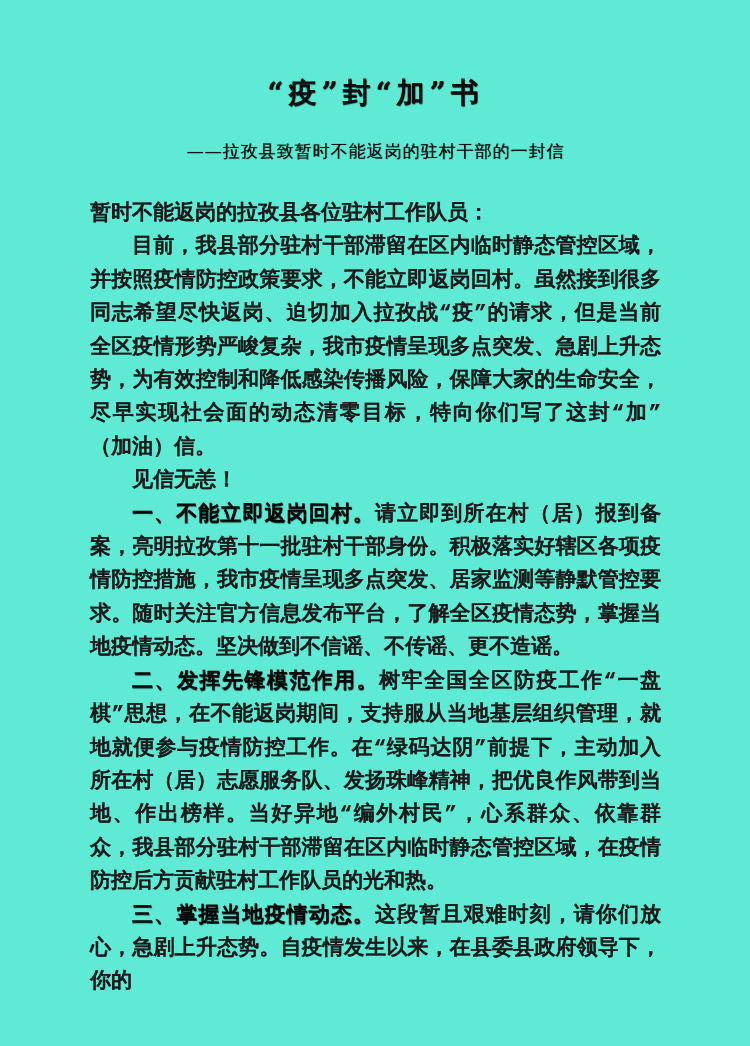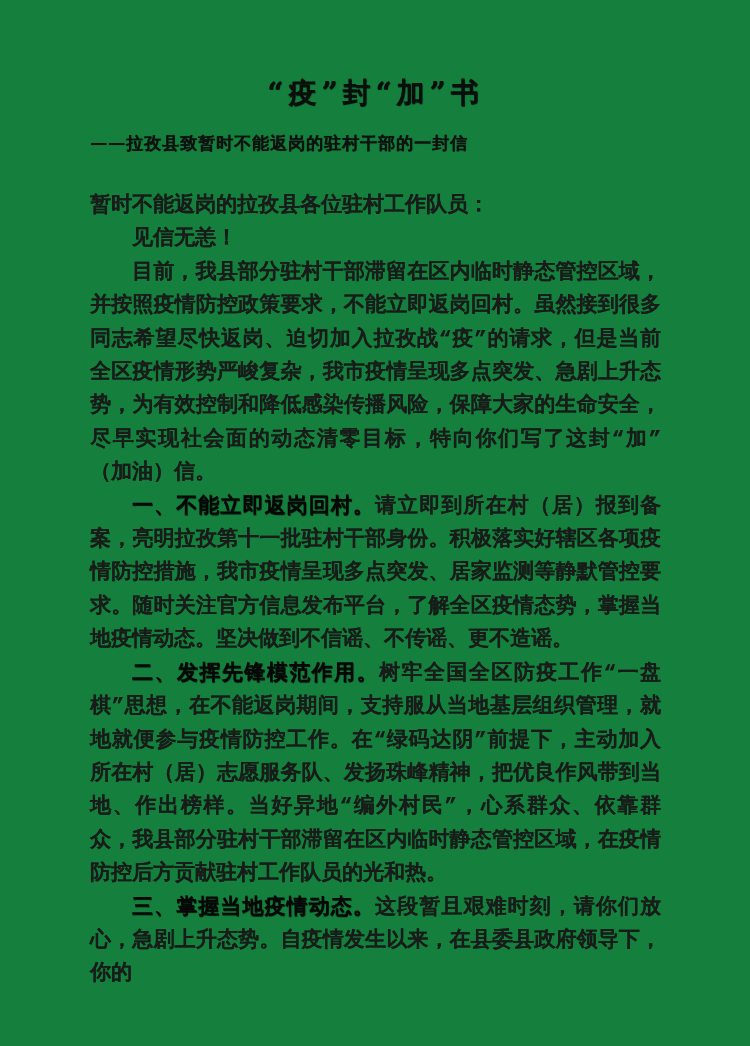--- a/index.html
+++ b/index.html
@@ -6,39 +6,40 @@
     margin: 0;
     padding: 0;
     background: #ffffff;
   }
   .page {
     position: relative;
     width: 750px;
     height: 1046px;
     box-sizing: border-box;
     padding: 74px 89px 0 90px;
-    background: #15803d;
+    background: #5eead4;
     color: #151515;
     font-family: "DejaVu Serif", "Liberation Serif", serif;
     overflow: hidden;
   }
   .title {
     text-align: center;
     font-size: 28px;
     font-weight: bold;
     letter-spacing: 5px;
     color: #0d0d0d;
     text-shadow: 0.5px 0.5px 0.9px rgba(0,0,0,0.85);
     white-space: nowrap;
   }
   .subtitle {
+    text-align: center;
     font-size: 17px;
-    font-weight: bold;
+    font-weight: normal;
     letter-spacing: 1px;
-    margin-top: 20px;
+    margin-top: 28px;
     color: #101010;
     text-shadow: 0.4px 0.4px 0.7px rgba(0,0,0,0.75);
     white-space: nowrap;
   }
   .letter-body {
     margin-top: 34px;
     font-size: 21px;
     line-height: 33.4px;
     text-align: justify;
     font-weight: bold;
@@ -64,25 +65,25 @@
 <div class="page">
 
   <div class="title">“疫”封“加”书</div>
 
   <div class="subtitle">——拉孜县致暂时不能返岗的驻村干部的一封信</div>
 
   <div class="letter-body">
 
     <p class="para salutation">暂时不能返岗的拉孜县各位驻村工作队员：</p>
 
-    <p class="para">见信无恙！</p>
-
     <p class="para">
       <span>目前，我县部分驻村干部滞留在区内临时静态管控区域，并按照疫情防控政策要求，不能立即返岗回村。虽然接到很多同志希望尽快返岗、迫切加入拉孜战“疫”的请求，但是当前全区疫情形势严峻复杂，我市疫情呈现多点突发、急剧上升态势，为有效控制和降低感染传播风险，保障大家的生命安全，尽早实现社会面的动态清零目标，特向你们写了这封“加”（加油）信。</span>
     </p>
+
+    <p class="para">见信无恙！</p>
 
     <p class="para">
       <span class="item-heading">一、不能立即返岗回村。</span><span>请立即到所在村（居）报到备案，亮明拉孜第十一批驻村干部身份。积极落实好辖区各项疫情防控措施，我市疫情呈现多点突发、居家监测等静默管控要求。随时关注官方信息发布平台，了解全区疫情态势，掌握当地疫情动态。坚决做到不信谣、不传谣、更不造谣。</span>
     </p>
 
     <p class="para">
       <span class="item-heading">二、发挥先锋模范作用。</span><span>树牢全国全区防疫工作“一盘棋”思想，在不能返岗期间，支持服从当地基层组织管理，就地就便参与疫情防控工作。在“绿码达阴”前提下，主动加入所在村（居）志愿服务队、发扬珠峰精神，把优良作风带到当地、作出榜样。当好异地“编外村民”，心系群众、依靠群众，我县部分驻村干部滞留在区内临时静态管控区域，在疫情防控后方贡献驻村工作队员的光和热。</span>
     </p>
 
     <p class="para">

